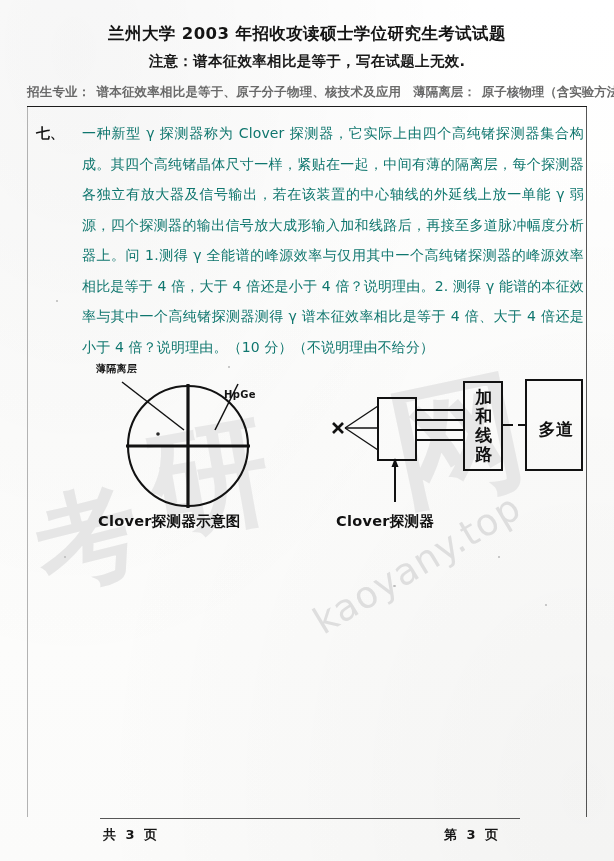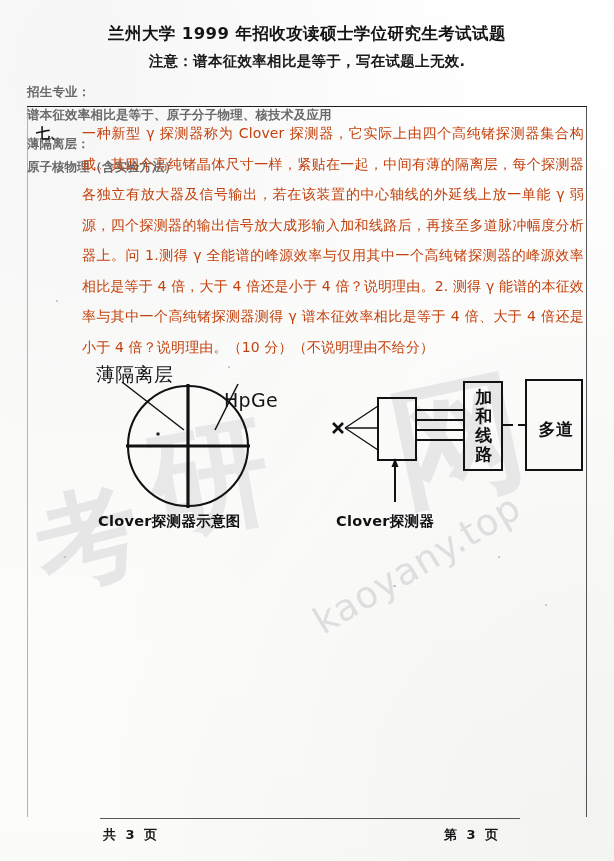--- a/index.html
+++ b/index.html
@@ -98,21 +98,20 @@
     width: 560px;
     display: flex;
     align-items: baseline;
     gap: 6px;
     font-size: 12.5px;
     font-weight: 700;
     color: #4a4a4a;
     opacity: 0.82;
     white-space: nowrap;
     filter: blur(0.25px);
-    flex-direction: column;
   }
   #subject-row .seg-major { letter-spacing: 0.2px; }
   #subject-row .seg-spacer { flex: 1 1 auto; }
 
   #rule-under-subject {
     position: absolute;
     left: 27px; top: 106px;
     width: 560px;
     height: 0;
     border-top: 1.6px solid #1c1c1c;
@@ -151,21 +150,21 @@
     font-weight: 700;
     line-height: 30.5px;
     color: #131313;
   }
   #q-text {
     flex: 1 1 auto;
     font-size: 14px;
     line-height: 30.5px;
     text-align: justify;
     text-justify: inter-character;
-    color: #c2410c;
+    color: #0f766e;
     font-family: "DejaVu Sans", "Liberation Sans", sans-serif;
     letter-spacing: 0.15px;
   }
 
   
   #figures {
     position: absolute;
     left: 36px; top: 360px;
     width: 548px;
     height: 200px;
@@ -187,22 +186,22 @@
     color: #111;
     white-space: nowrap;
     font-family: "DejaVu Sans", "Liberation Sans", sans-serif;
     letter-spacing: 0.3px;
   }
   #caption-left  { left: 22px; top: 152px; text-align: center; }
   #caption-right { left: 12px; top: 142px; }
 
   .fig-label {
     position: absolute;
-    font-size: 19px;
-    font-weight: 400;
+    font-size: 10px;
+    font-weight: 700;
     color: #141414;
     white-space: nowrap;
     letter-spacing: 0.3px;
   }
   #label-isolation { left: 20px;  top: 2px; }
   #label-hpge      { left: 148px; top: 17px; margin-top: 12px; }
 
   .blk-label {
     position: absolute;
     font-size: 17px;
@@ -248,21 +247,21 @@
 <div id="page">
 
   <div id="paper-tint"></div>
 
   <div class="wm" id="wm-cjk-1">考</div>
   <div class="wm" id="wm-cjk-2">研</div>
   <div class="wm" id="wm-cjk-3">网</div>
   <div class="wm" id="wm-latin">kaoyany.top</div>
 
   <div id="header-block">
-    <div id="exam-title">兰州大学 1999 年招收攻读硕士学位研究生考试试题</div>
+    <div id="exam-title">兰州大学 2003 年招收攻读硕士学位研究生考试试题</div>
     <div id="exam-notice">注意：谱本征效率相比是等于，写在试题上无效.</div>
   </div>
 
   <div id="subject-row">
     <span class="seg-major">招生专业：</span>
     <span class="seg-major">谱本征效率相比是等于、原子分子物理、核技术及应用</span>
     <span class="seg-spacer"></span>
     <span>薄隔离层：</span>
     <span>原子核物理（含实验方法）</span>
   </div>

